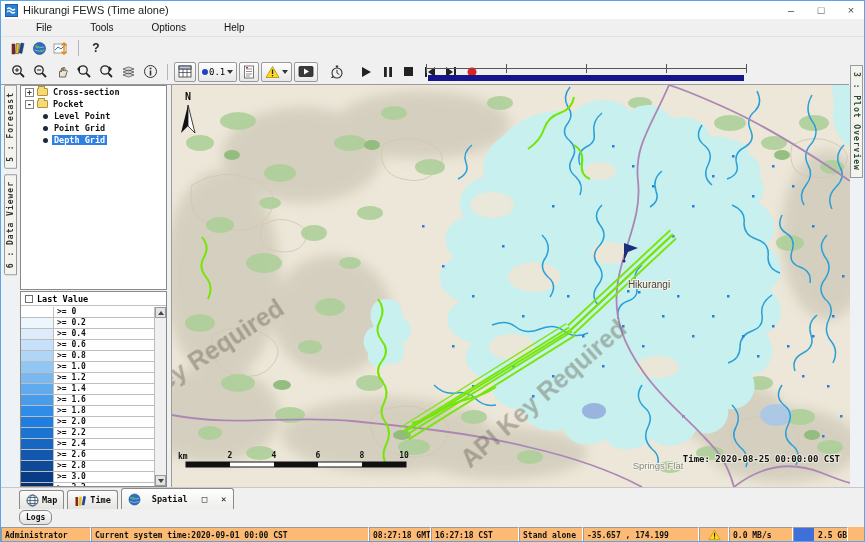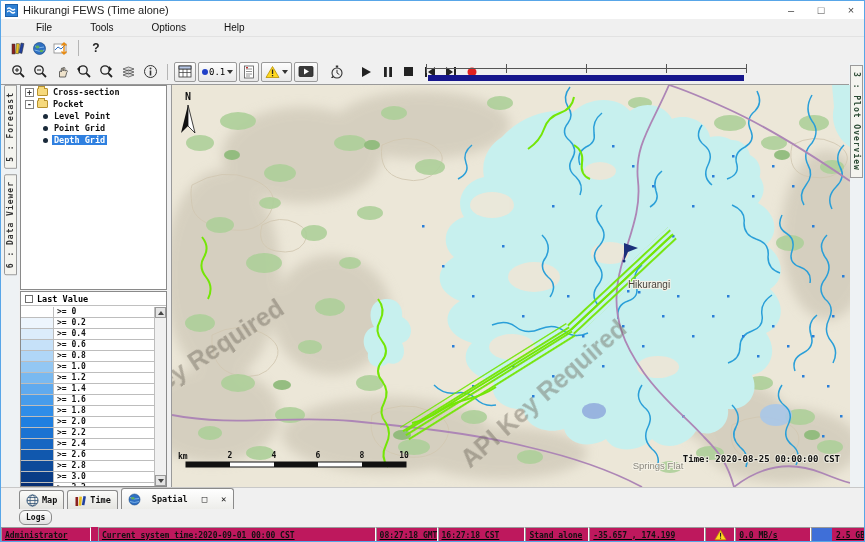--- a/index.html
+++ b/index.html
@@ -107,22 +107,22 @@
           padding:0 6px; margin-right:3px; font-family:"DejaVu Sans Mono",monospace; font-size:8.5px;
           font-weight:bold; color:#111; }
   .btab.active { height:21px; background:linear-gradient(#ffffff,#ededea);gap:11px; }
   .btab svg { display:block; }
   .btab-ctl { font-size:9px; color:#222; margin-left:3px; }
   #logsrow { position:absolute; left:0; top:508px; width:865px; height:18px; background:#f0f0f0; }
   #logs-btn { position:absolute; left:18px; top:1px; height:15px; padding:0 6px;
               border:1px solid #8a8a8a; border-radius:6px; background:linear-gradient(#fdfdfd,#e2e2e2);
               font-family:"DejaVu Sans Mono",monospace; font-size:8px; font-weight:bold; color:#111;
               display:flex; align-items:center; }
-  #statusbar { position:absolute; left:0; top:526px; width:865px; height:16px; background:#be185d;
-               display:flex;text-decoration:underline; }
+  #statusbar { position:absolute; left:0; top:526px; width:865px; height:16px; background:#fdba74;
+               display:flex; }
   .scell { height:16px; border:1px solid; border-color:#9a9a9a #ffffff #ffffff #9a9a9a;
            font-family:"DejaVu Sans Mono",monospace; font-size:8px; font-weight:bold; color:#111;
            display:flex; align-items:center; padding-left:3px; overflow:hidden; white-space:nowrap; }
   #mem-cell { position:relative;justify-content:flex-end; }
   #mem-fill { position:absolute; left:0; top:0; bottom:0; width:38%; background:#3f6fd8; }
   #mem-text { position:relative; }
 </style>
 </head>
 <body>
 
@@ -701,30 +701,30 @@
     <span class="btab-ctl">✕</span>
   </div>
 </div>
 
 <div id="logsrow">
   <div id="logs-btn">Logs</div>
 </div>
 
 <div id="statusbar">
   <div class="scell" style="width:90px;">Administrator</div>
-  <div class="scell" style="width:278px;margin-left:7px;">Current system time:2020-09-01 00:00 CST</div>
+  <div class="scell" style="width:278px;">Current system time:2020-09-01 00:00 CST</div>
   <div class="scell" style="width:62px;">08:27:18 GMT</div>
   <div class="scell" style="width:88px;">16:27:18 CST</div>
   <div class="scell" style="width:64px;">Stand alone</div>
   <div class="scell" style="width:116px;">-35.657 , 174.199</div>
   <div class="scell" style="width:30px; justify-content:center; padding-left:0;">
     <svg width="13" height="12" viewBox="0 0 15 14">
       <path d="M7.5,1.5 L14,12.5 H1 Z" fill="#ffd820" stroke="#b89000" stroke-width="0.8"></path>
       <rect x="6.9" y="4.5" width="1.3" height="4.5" fill="#222"></rect>
         <rect x="6.9" y="10" width="1.3" height="1.3" fill="#222"></rect>
     </svg>
   </div>
-  <div class="scell" style="width:76px;">0.0 MB/s</div>
+  <div class="scell" style="width:64px;">0.0 MB/s</div>
   <div class="scell" id="mem-cell" style="width:55px;">
     <div id="mem-fill"></div>
     <span id="mem-text">2.5 GB</span>
   </div>
 </div>
 
 </body></html>

